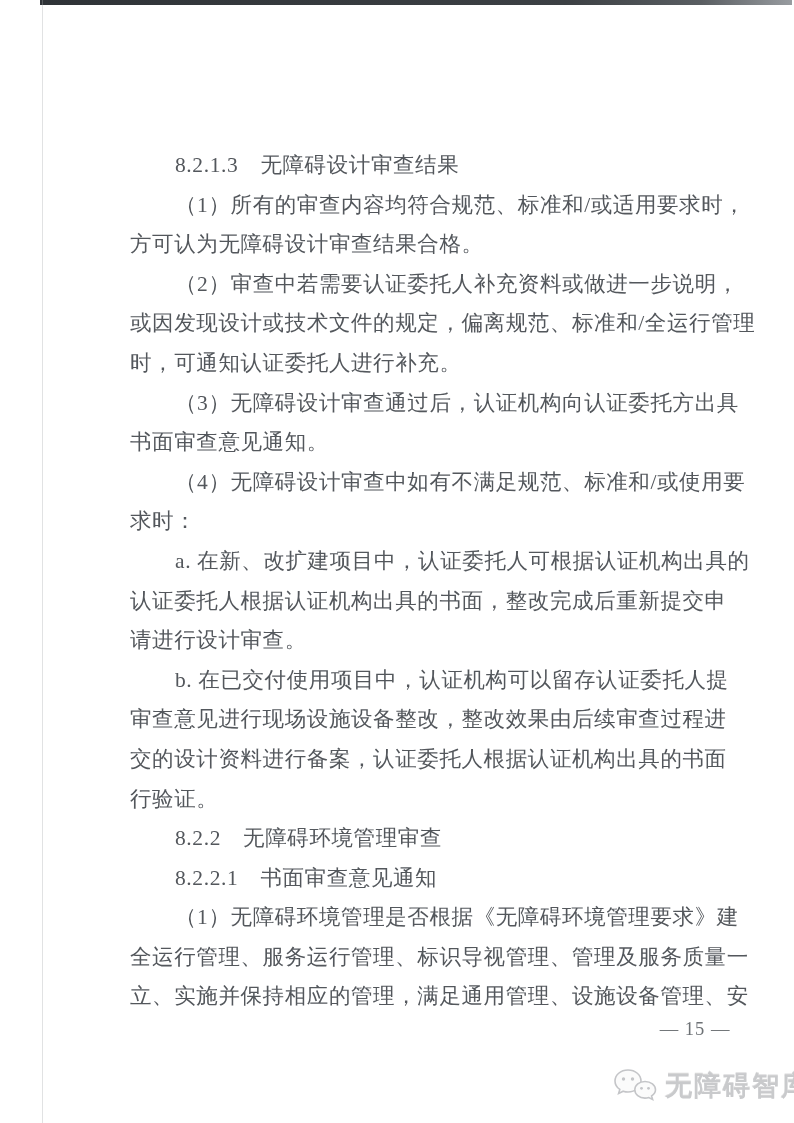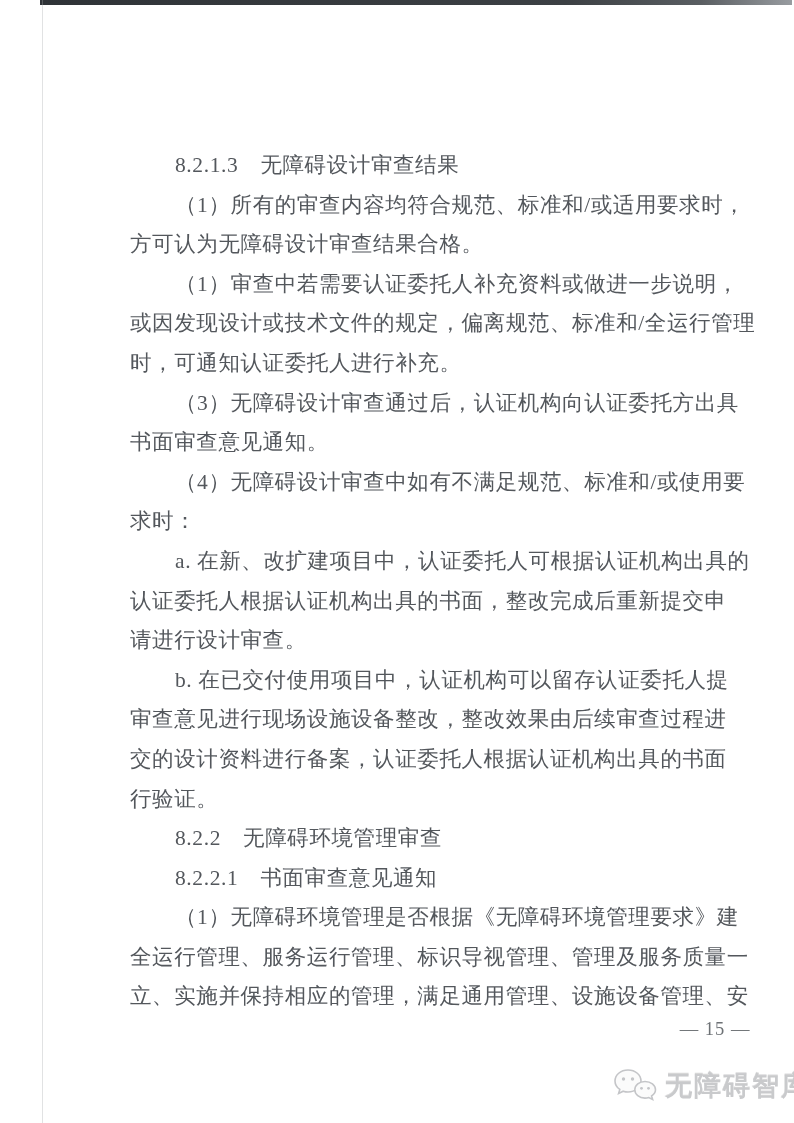--- a/index.html
+++ b/index.html
@@ -57,21 +57,21 @@
   .text-line {
     height: 39.6px;
     line-height: 39.6px;
     white-space: nowrap;
     letter-spacing: 0.6px;
   }
   .text-line.indent { padding-left: 45px; }
   
   .page-number {
     position: absolute;
-    left: 620px; top: 1014px;
+    left: 600px; top: 1014px;
     width: 110px; height: 30px;
     line-height: 30px;
     text-align: center;
     font-size: 18.5px;
     letter-spacing: 1px;
     color: #6d7175;
   }
   
   .watermark {
     position: absolute;
@@ -97,21 +97,21 @@
 <div class="page">
   <div class="top-bar"></div>
   <div class="corner-mark"></div>
   <div class="right-edge"></div>
   <div class="left-edge"></div>
 
   <div class="text-block" id="text-block">
       <div class="text-line indent">8.2.1.3　无障碍设计审查结果</div>
       <div class="text-line indent">（1）所有的审查内容均符合规范、标准和/或适用要求时，</div>
       <div class="text-line">方可认为无障碍设计审查结果合格。</div>
-      <div class="text-line indent">（1）审查中若需要认证委托人补充资料或做进一步说明，</div>
+      <div class="text-line indent">（2）审查中若需要认证委托人补充资料或做进一步说明，</div>
       <div class="text-line">或因发现设计或技术文件的规定，偏离规范、标准和/全运行管理</div>
       <div class="text-line">时，可通知认证委托人进行补充。</div>
       <div class="text-line indent">（3）无障碍设计审查通过后，认证机构向认证委托方出具</div>
       <div class="text-line">书面审查意见通知。</div>
       <div class="text-line indent">（4）无障碍设计审查中如有不满足规范、标准和/或使用要</div>
       <div class="text-line">求时：</div>
       <div class="text-line indent">a. 在新、改扩建项目中，认证委托人可根据认证机构出具的</div>
       <div class="text-line">认证委托人根据认证机构出具的书面，整改完成后重新提交申</div>
       <div class="text-line">请进行设计审查。</div>
       <div class="text-line indent">b. 在已交付使用项目中，认证机构可以留存认证委托人提</div>

